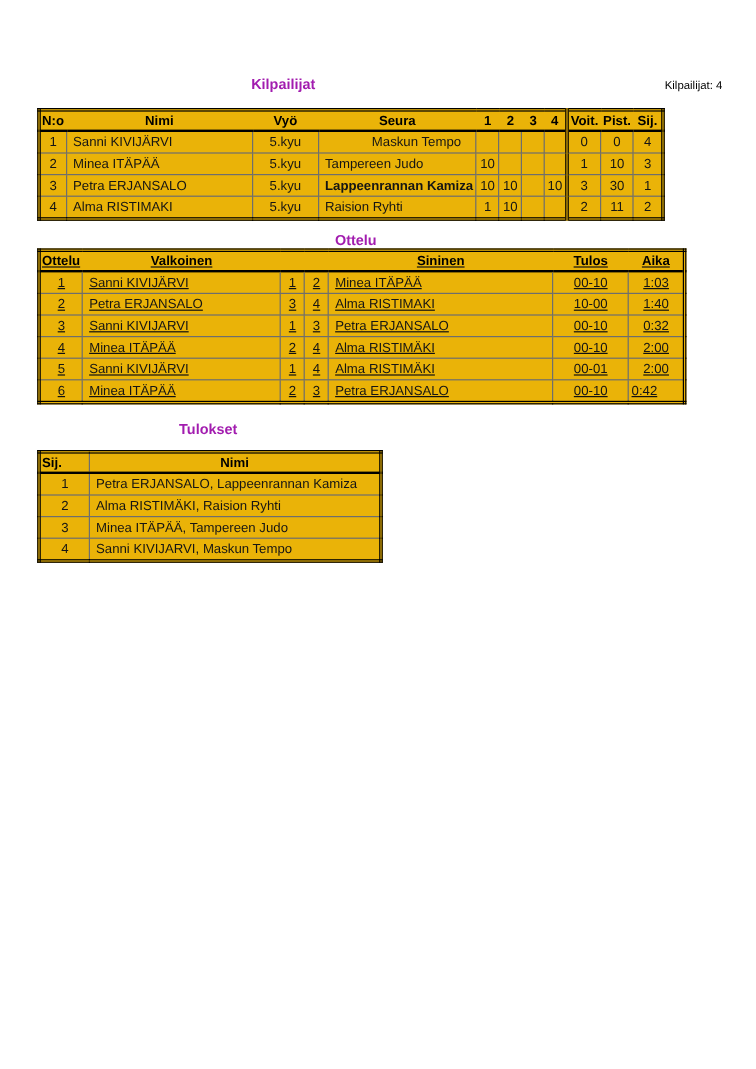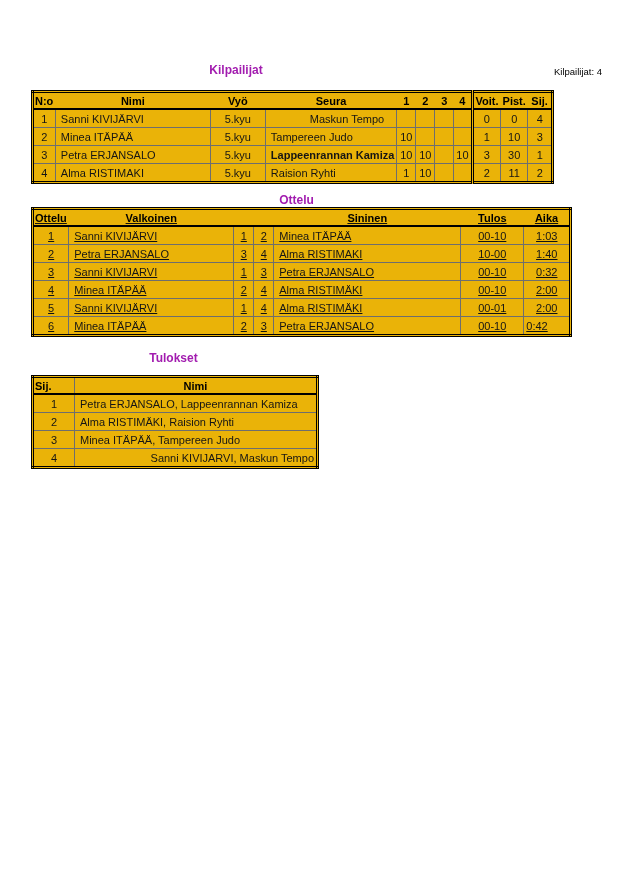--- a/index.html
+++ b/index.html
@@ -243,17 +243,17 @@
         <tr>
           <td style="text-align: center;">2</td>
           <td class="pl" style="text-align: left;">Alma RISTIMÄKI, Raision Ryhti</td>
         </tr>
         <tr>
           <td style="text-align: center;">3</td>
           <td class="pl" style="text-align: left;">Minea ITÄPÄÄ, Tampereen Judo</td>
         </tr>
         <tr>
           <td style="text-align: center;">4</td>
-          <td class="pl" style="text-align: right;">Sanni KIVIJARVI, Maskun Tempo</td>
+          <td class="pl" style="text-align: left;">Sanni KIVIJARVI, Maskun Tempo</td>
         </tr>
       </tbody>
     </table>
 </div>
 
 </body></html>

